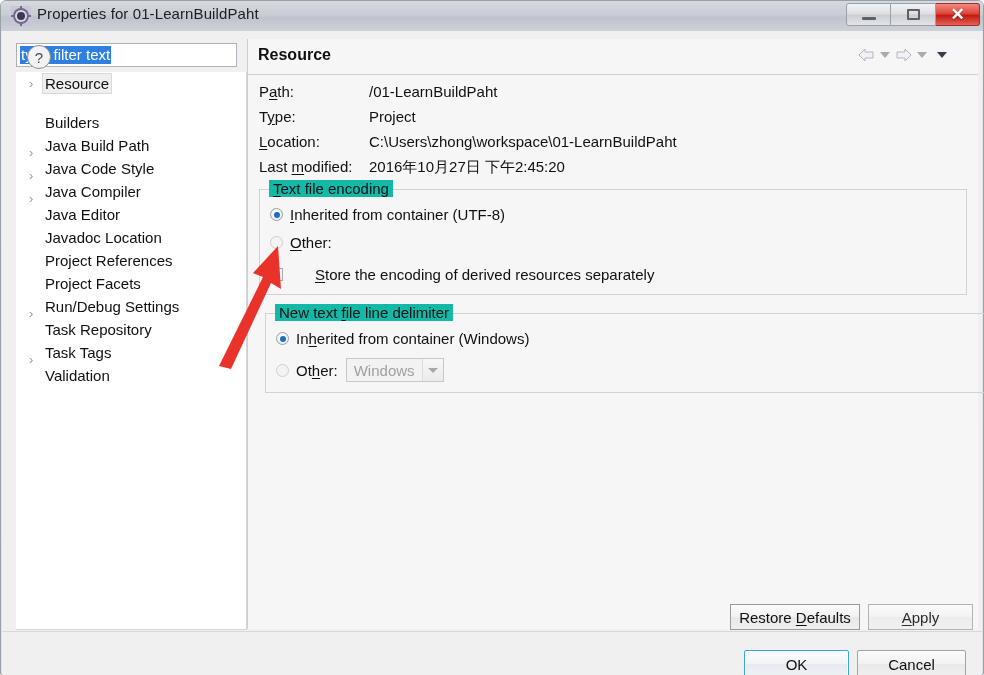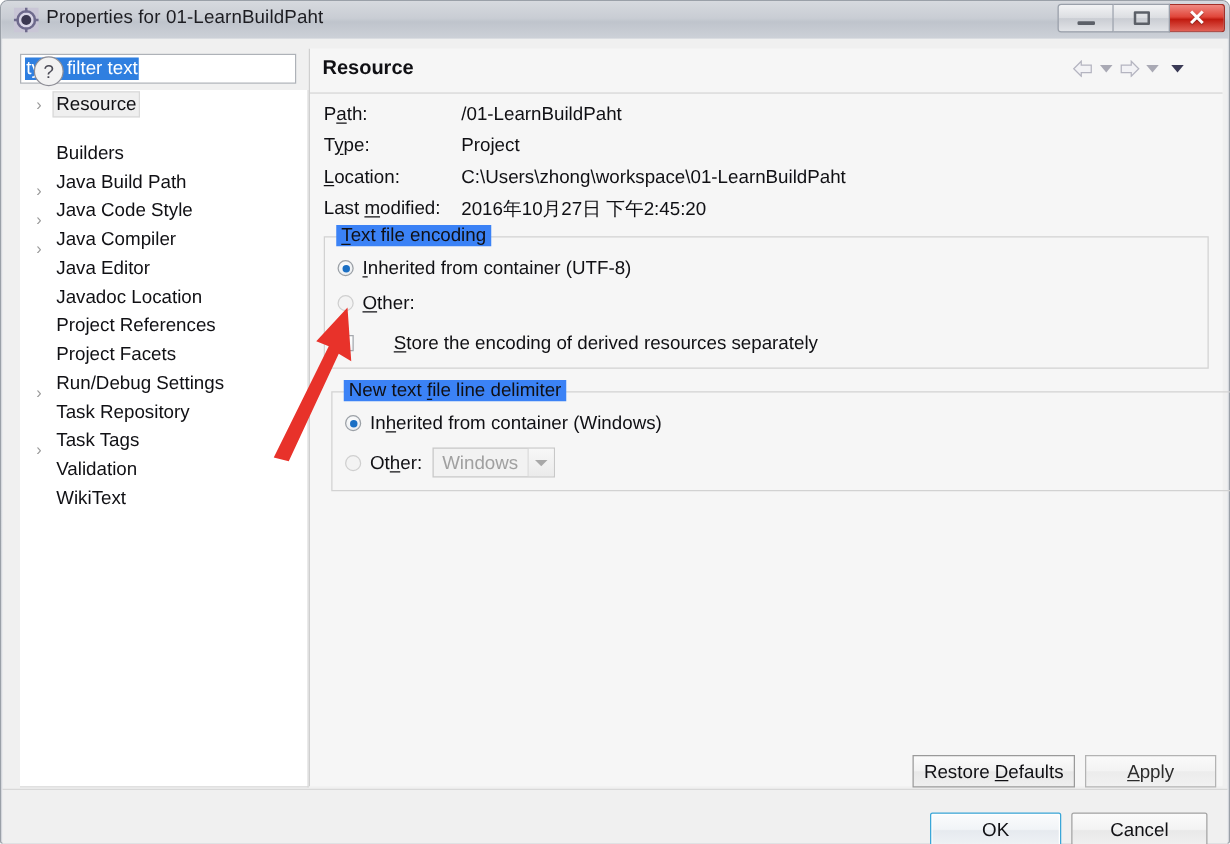--- a/index.html
+++ b/index.html
@@ -214,21 +214,21 @@
 
   
   .groupbox {
     position: absolute;
     border: 1px solid #d2d2d2;
     box-sizing: border-box;
   }
   .group-title {
     position: absolute;
     top: -10px; left: 9px;
-    background: #3b82f6;
+    background: #14b8a6;
     padding: 0 4px;
     font-size: 15px;
     color: #101014;
     white-space: nowrap;
   }
 
   .ctl-row {
     position: absolute;
     display: flex;
     align-items: center;
@@ -418,21 +418,20 @@
         <div class="tree-item"><span class="twisty">›</span><span class="tlabel">Java Code Style</span></div>
         <div class="tree-item"><span class="twisty">›</span><span class="tlabel">Java Compiler</span></div>
         <div class="tree-item"><span class="twisty">›</span><span class="tlabel">Java Editor</span></div>
         <div class="tree-item"><span class="tlabel">Javadoc Location</span></div>
         <div class="tree-item"><span class="tlabel">Project References</span></div>
         <div class="tree-item"><span class="tlabel">Project Facets</span></div>
         <div class="tree-item"><span class="tlabel">Run/Debug Settings</span></div>
         <div class="tree-item"><span class="twisty">›</span><span class="tlabel">Task Repository</span></div>
         <div class="tree-item"><span class="tlabel">Task Tags</span></div>
         <div class="tree-item"><span class="twisty">›</span><span class="tlabel">Validation</span></div>
-        <div class="tree-item"><span class="tlabel">WikiText</span></div>
       </div>
 
     <div id="content-pane">
 
       <div id="content-header">
         <div id="page-title">Resource</div>
 
         <div class="nav-zone" style="left:610px;">
           <svg class="arrow-ico" viewBox="0 0 17 14">
             <path d="M7 1 L1 7 L7 13 L7 10 L15 10 L15 4 L7 4 Z" fill="#f2f2f5" stroke="#b4b4c0" stroke-width="1"></path>

